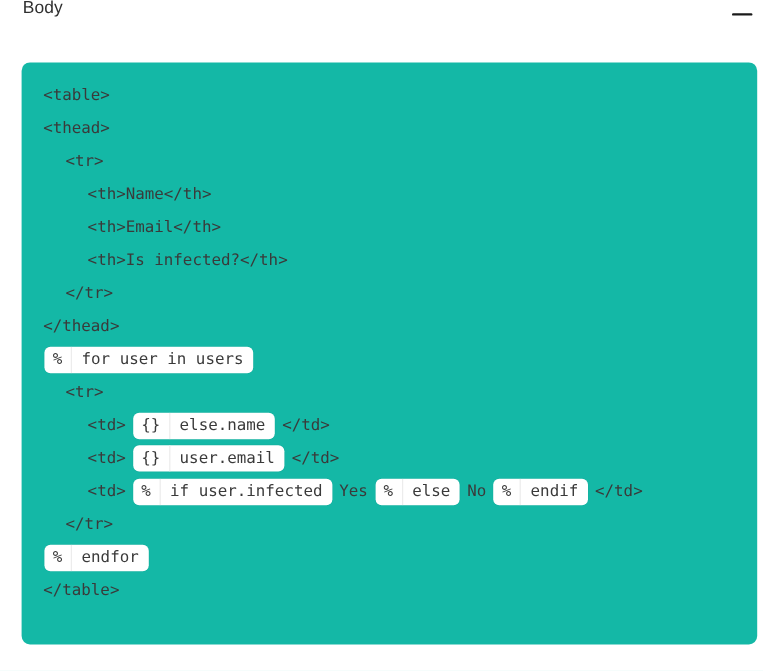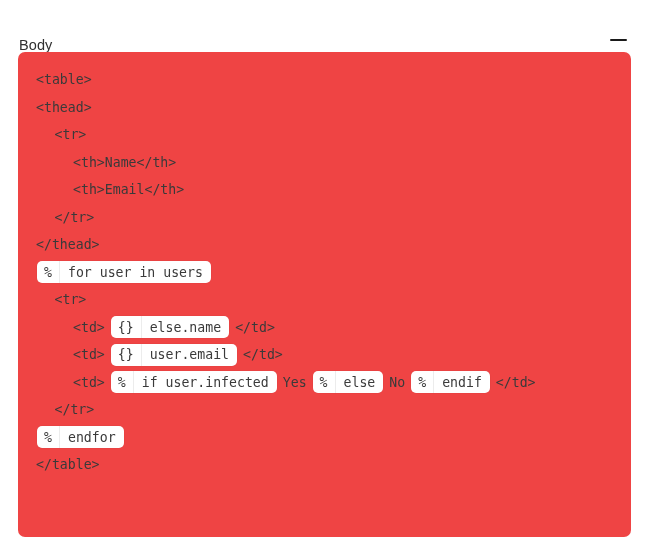--- a/index.html
+++ b/index.html
@@ -17,21 +17,21 @@
 
   
   .panel-header {
     position: absolute;
     left: 0;
     top: 0;
     width: 650px;
     height: 52px;
     box-sizing: border-box;
     display: flex;
-    align-items: flex-end;
+    align-items: flex-start;
     justify-content: space-between;
     padding: 0 20px 0 19px;
   }
   .panel-title {
     font-size: 14.5px;
     color: #303030;
     letter-spacing: 0.1px;
     line-height: 1;
   }
   .collapse-btn {
@@ -54,21 +54,21 @@
   }
 
   
   .code-panel {
     position: absolute;
     left: 18px;
     top: 52px;
     width: 613px;
     height: 485px;
     box-sizing: border-box;
-    background: #ef4444;
+    background: #14b8a6;
     border-radius: 7px;
     padding: 14px 16px 16px 10px;
     overflow: hidden;
   }
 
   .code-line {
     height: 27.5px;
     display: flex;
     align-items: center;
     white-space: pre;
@@ -129,20 +129,21 @@
     <span class="minus-glyph"></span>
   </button>
 </div>
 
 <div class="code-panel" id="code-panel">
     <div class="code-line" style="padding-left: 8px;"><span class="code-text">&lt;table&gt;</span></div>
     <div class="code-line" style="padding-left: 8px;"><span class="code-text">&lt;thead&gt;</span></div>
     <div class="code-line" style="padding-left: 26.5px;"><span class="code-text">&lt;tr&gt;</span></div>
     <div class="code-line" style="padding-left: 45px;"><span class="code-text">&lt;th&gt;Name&lt;/th&gt;</span></div>
     <div class="code-line" style="padding-left: 45px;"><span class="code-text">&lt;th&gt;Email&lt;/th&gt;</span></div>
+    <div class="code-line" style="padding-left: 45px;"><span class="code-text">&lt;th&gt;Is infected?&lt;/th&gt;</span></div>
     <div class="code-line" style="padding-left: 26.5px;"><span class="code-text">&lt;/tr&gt;</span></div>
     <div class="code-line" style="padding-left: 8px; text-align: right;"><span class="code-text">&lt;/thead&gt;</span></div>
     <div class="code-line" style="padding-left: 8px;"><span class="chip"><span class="chip-sigil">%</span><span class="chip-divider"></span><span class="chip-body">for user in users</span></span></div>
     <div class="code-line" style="padding-left: 26.5px;"><span class="code-text">&lt;tr&gt;</span></div>
     <div class="code-line" style="padding-left: 45px;"><span class="code-text">&lt;td&gt;</span><span class="gap"></span><span class="chip"><span class="chip-sigil">{}</span><span class="chip-divider"></span><span class="chip-body">else.name</span></span><span class="gap"></span><span class="code-text">&lt;/td&gt;</span></div>
     <div class="code-line" style="padding-left: 45px;"><span class="code-text">&lt;td&gt;</span><span class="gap"></span><span class="chip"><span class="chip-sigil">{}</span><span class="chip-divider"></span><span class="chip-body">user.email</span></span><span class="gap"></span><span class="code-text">&lt;/td&gt;</span></div>
     <div class="code-line" style="padding-left: 45px;"><span class="code-text">&lt;td&gt;</span><span class="gap"></span><span class="chip"><span class="chip-sigil">%</span><span class="chip-divider"></span><span class="chip-body">if user.infected</span></span><span class="gap"></span><span class="code-text">Yes</span><span class="gap"></span><span class="chip"><span class="chip-sigil">%</span><span class="chip-divider"></span><span class="chip-body">else</span></span><span class="gap"></span><span class="code-text">No</span><span class="gap"></span><span class="chip"><span class="chip-sigil">%</span><span class="chip-divider"></span><span class="chip-body">endif</span></span><span class="gap"></span><span class="code-text">&lt;/td&gt;</span></div>
     <div class="code-line" style="padding-left: 26.5px;"><span class="code-text">&lt;/tr&gt;</span></div>
     <div class="code-line" style="padding-left: 8px;"><span class="chip"><span class="chip-sigil">%</span><span class="chip-divider"></span><span class="chip-body">endfor</span></span></div>
     <div class="code-line" style="padding-left: 8px;"><span class="code-text">&lt;/table&gt;</span></div>

